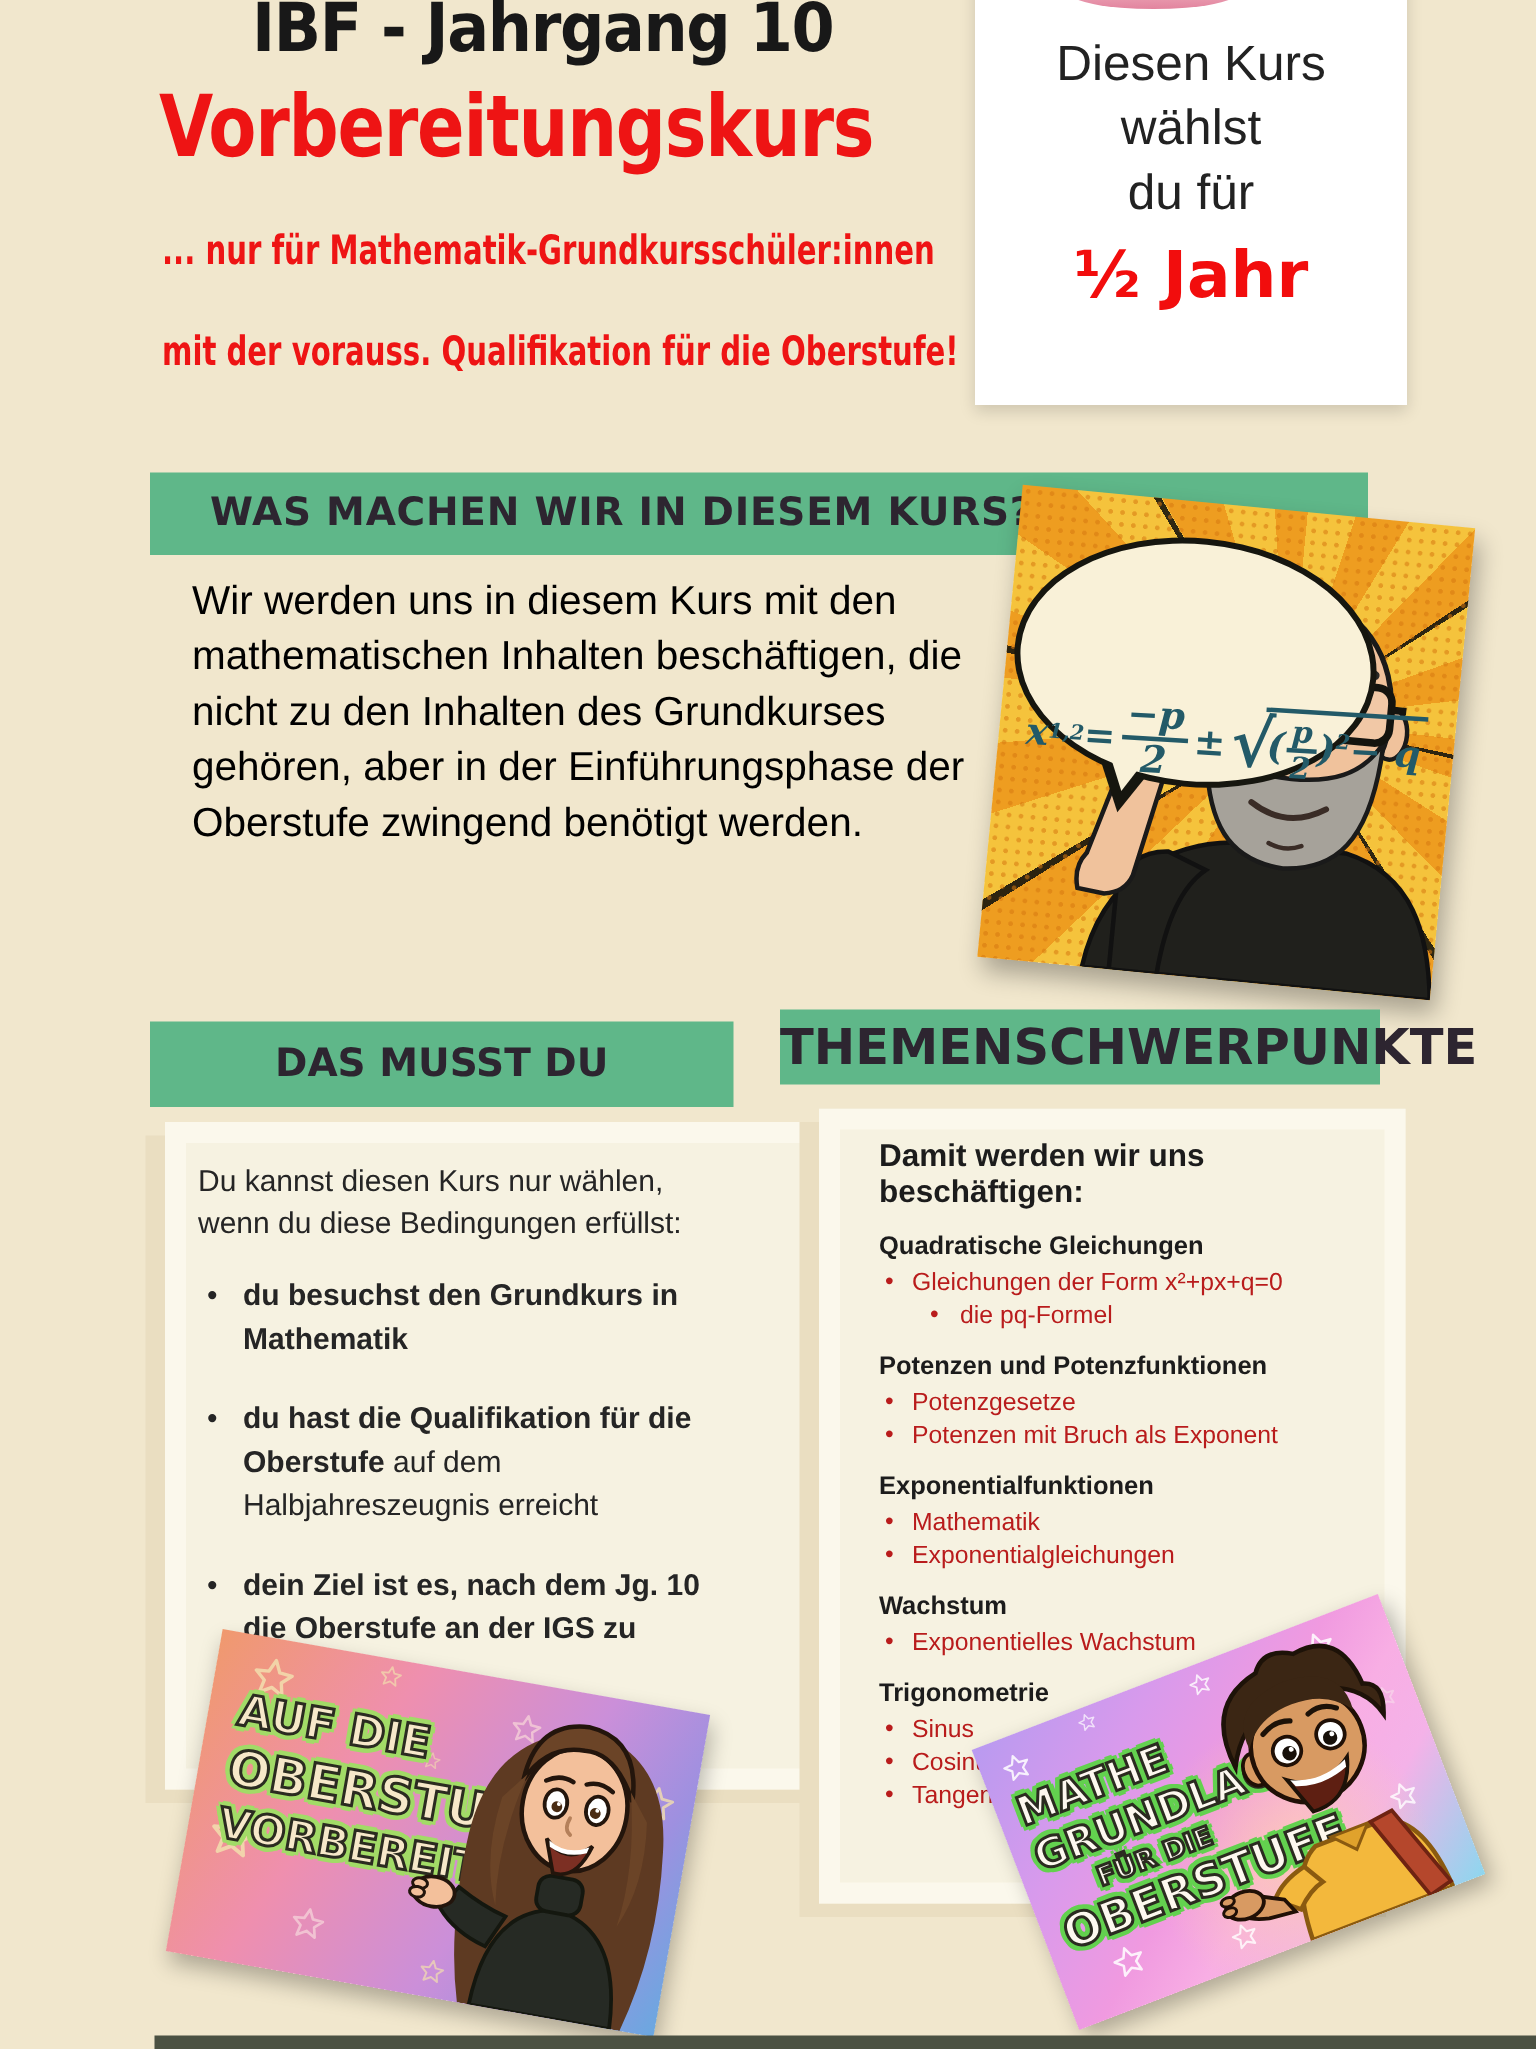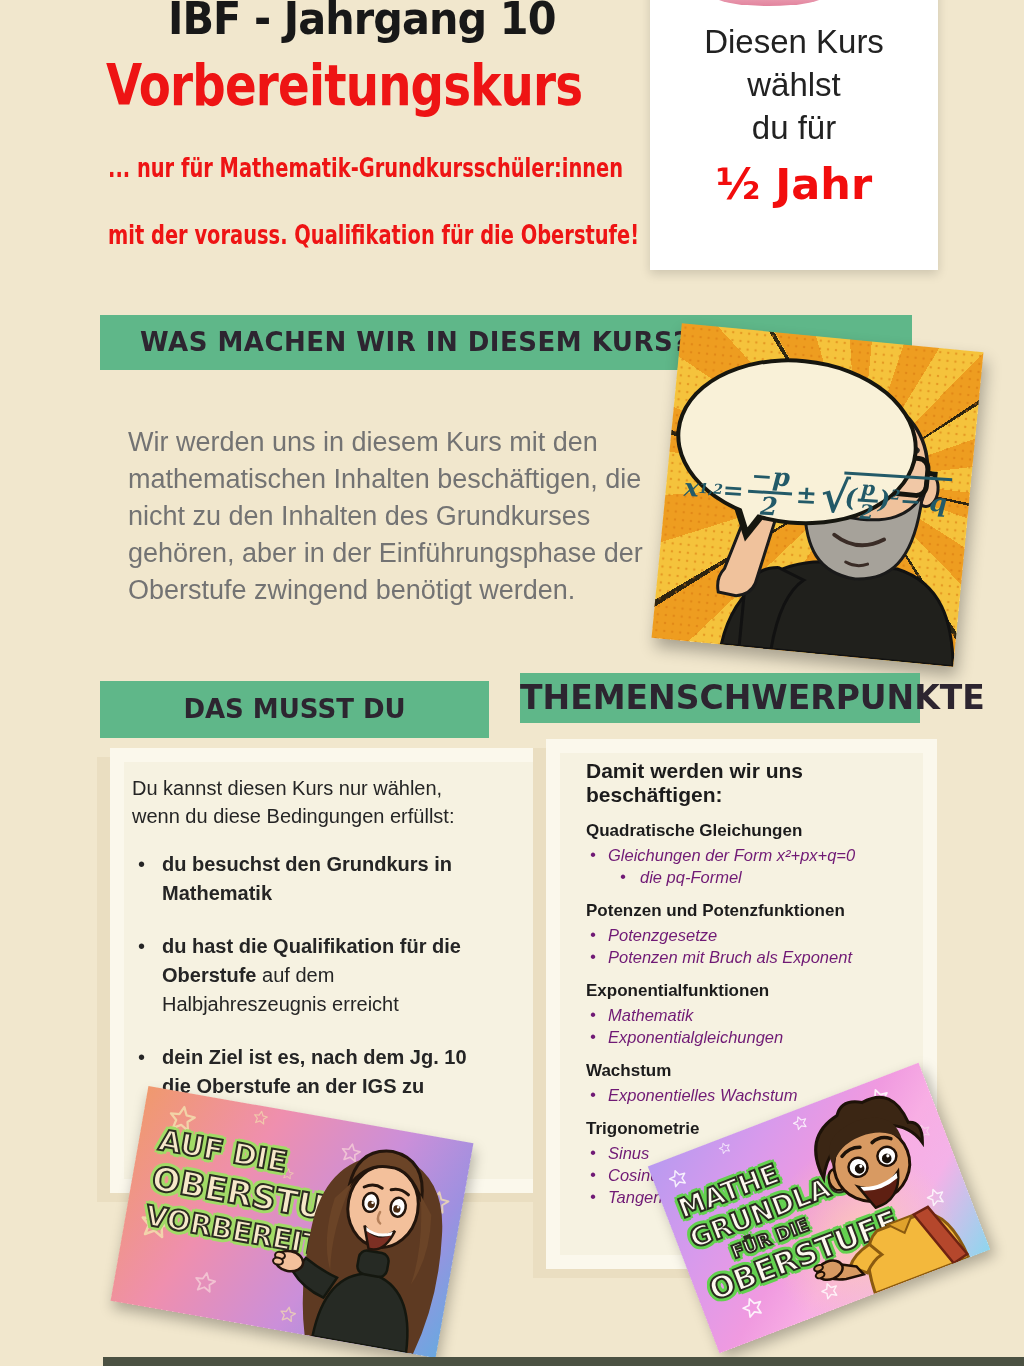--- a/index.html
+++ b/index.html
@@ -34,21 +34,21 @@
   .banner{background:#5fb789;color:#2d2530;font-weight:bold;
           font-family:"DejaVu Sans",sans-serif;}
   .banner1{left:100px;top:315px;width:812px;height:55px;line-height:55px;
            padding-left:40px;box-sizing:border-box;font-size:26px;letter-spacing:.5px;}
   .banner2{left:100px;top:681px;width:389px;height:57px;line-height:57px;
            text-align:center;font-size:26px;}
   .banner3{left:520px;top:673px;width:400px;height:50px;line-height:50px;
            text-align:left;font-size:33px;}
 
   
-  .para{left:128px;top:424px;font-size:27px;line-height:37px;color:#737373;}
+  .para{left:128px;top:382px;font-size:27px;line-height:37px;color:#000000;}
   .para div{white-space:nowrap;}
 
   
   .comic{left:666px;top:337px;width:303px;height:316px;transform:rotate(5.5deg);
          box-shadow:4px 9px 16px rgba(0,0,0,.3);overflow:hidden;
          background:
            repeating-conic-gradient(from 7deg at 63% 44%, rgba(24,22,14,0) 0deg 44deg, rgba(24,22,14,.9) 44deg 45.4deg),
            repeating-conic-gradient(from 0deg at 63% 44%, #f5c33c 0deg 13deg, #ee9d20 13deg 26deg);}
   .comic::before{content:"";position:absolute;inset:0;
          background-image:radial-gradient(rgba(215,120,16,.55) 1.4px, transparent 1.6px);
@@ -86,21 +86,21 @@
   .blist{list-style:none;margin:0;padding:0;width:352px;}
   .blist li{position:relative;padding-left:30px;margin-bottom:24px;font-size:20px;
             line-height:29px;color:#252525;}
   .blist li::before{content:"\2022";position:absolute;left:6px;top:0;}
   .blist .b{font-weight:bold;text-align:center;}
 
   .p2-heading{font-size:21px;font-weight:bold;color:#1c1c1c;margin-bottom:14px;}
   .tsec{margin-bottom:13px;}
   .tsec h4{margin:0 0 3px 0;font-size:17px;color:#1c1c1c;}
   .tlist{list-style:none;margin:0;padding:0;}
-  .tlist li{position:relative;padding-left:22px;font-size:16.5px;line-height:22px;color:#701a75;font-style:italic;}
+  .tlist li{position:relative;padding-left:22px;font-size:16.5px;line-height:22px;color:#b91c1c;}
   .tlist li::before{content:"\2022";position:absolute;left:4px;top:-1px;}
   .tlist li.lvl2{padding-left:54px;}
   .tlist li.lvl2::before{left:34px;}
 
   
   .card{box-shadow:3px 7px 14px rgba(0,0,0,.28);overflow:hidden;}
   .card-l{left:127px;top:1113px;width:330px;height:218px;transform:rotate(10deg);
           background:linear-gradient(115deg,#f0996e 0%,#ef8fae 32%,#cb8fd9 62%,#9e90e0 82%,#6aa8e0 100%);}
   .card-r{left:674px;top:1108px;width:290px;height:200px;transform:rotate(-21deg);
           background:

